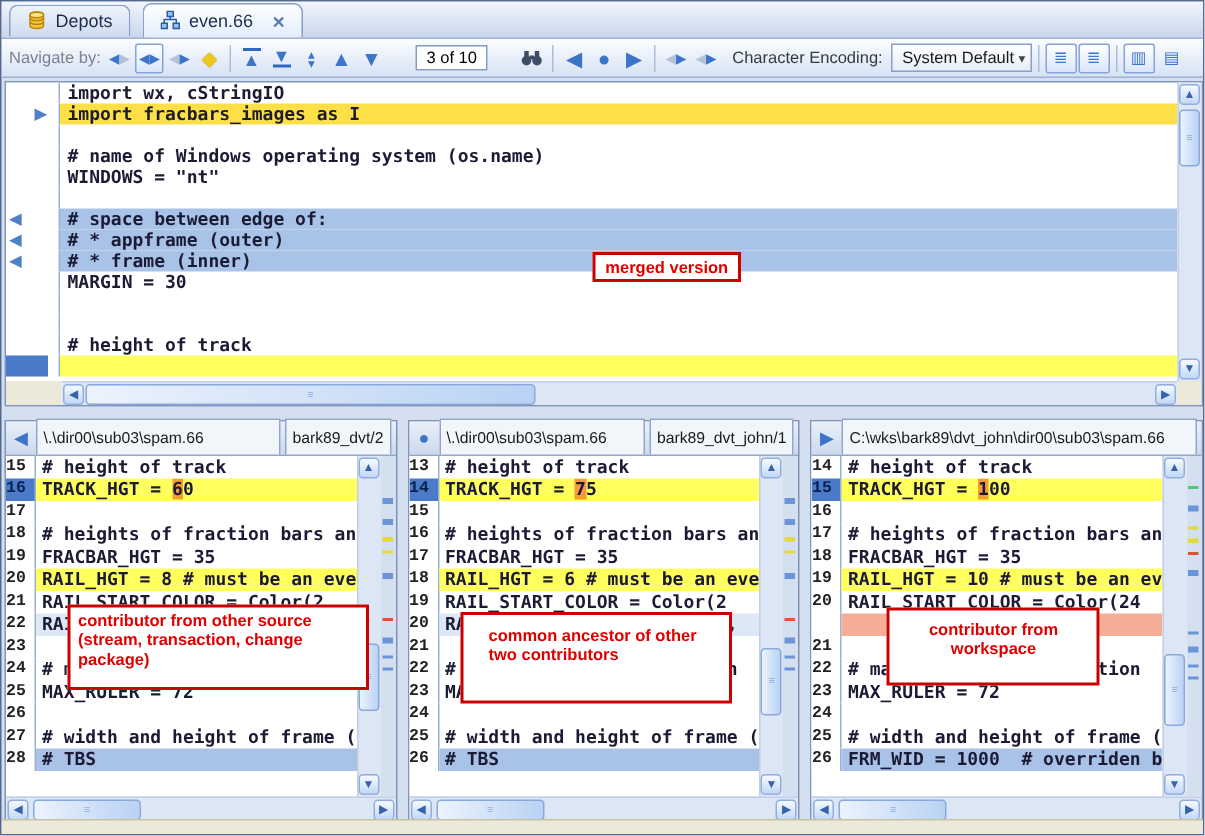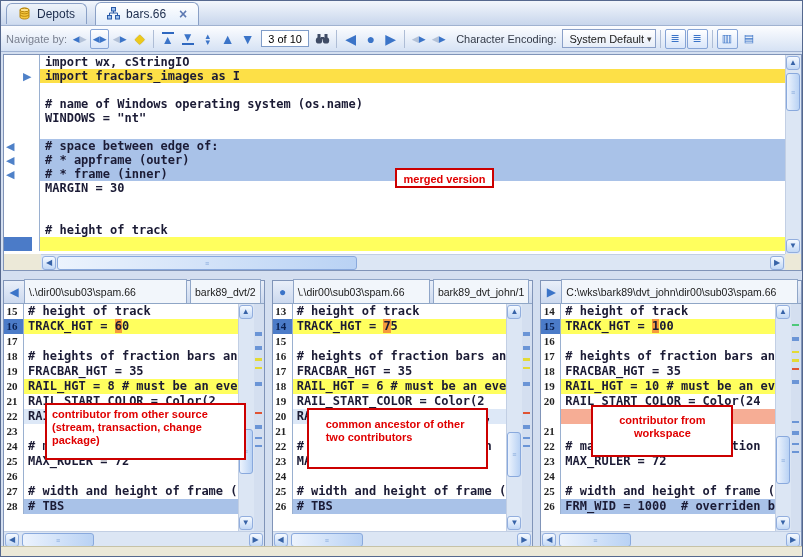--- a/index.html
+++ b/index.html
@@ -18,21 +18,21 @@
 .tbtn{height:20px;min-width:19px;padding:0 1px;display:flex;align-items:center;justify-content:center;color:#3b74c8;font-size:12px;border:1px solid transparent}
 .tbtn.sel{border:1px solid #86a4d6;border-radius:2px;background:linear-gradient(#ffffff,#d9e6fa)}
 .sep{width:1px;height:18px;background:#aebdd6;margin:0 3px}
 .tri-b{color:#3b74c8}.tri-g{color:#b4c2d8}
 .sm{font-size:9px}
 .diamond{color:#edc91c;text-shadow:0 0 1px #a08800;font-size:13px}
 .bartop{border-top:2px solid #2f68c0;padding-top:1px;line-height:10px}
 .barbot{border-bottom:2px solid #2f68c0;padding-bottom:1px;line-height:10px}
 .updown{display:flex;flex-direction:column;line-height:6px;font-size:9px;color:#3b74c8}
 .big{font-size:14px}
-.counter{width:48px;height:17px;border:1px solid #7f9cc8;background:#fff;font-size:11px;text-align:center;font-family:"Liberation Sans",sans-serif;margin:0 3px}
+.counter{width:48px;height:17px;border:1px solid #7f9cc8;background:#fff;font-size:11px;text-align:center;font-family:"Liberation Sans",sans-serif;margin:0 19px}
 .dropdown{height:19px;border:1px solid #8aa0c8;background:linear-gradient(#ffffff,#e6edf8);display:flex;align-items:center;padding:0 3px 0 6px;font-size:11px;color:#1a1a1a;gap:3px;margin-left:2px}
 .dropdown .caret{font-size:9px;color:#444}
 .boxicon{width:17px;height:15px;border:1px solid #6e94cc;color:#3b74c8;font-size:11px;display:flex;align-items:center;justify-content:center;background:#eef4fd;border-radius:2px}
 .boxicon.plain{border-color:transparent;background:transparent}
 
 .crow{display:flex}
 .ccode{flex:1;font-family:"DejaVu Sans Mono",monospace;font-weight:bold;font-size:12px;color:#1b1b35;white-space:pre;overflow:hidden;padding-left:5px}
 .row-green .ccode{background:#fde047}
 .row-blue .ccode{background:#a9c2e8}
 .row-yellow .ccode{background:#ffff5e}
@@ -64,21 +64,21 @@
 .bottom{position:absolute;left:2px;top:279px;width:799px;height:268px;display:flex;gap:7px}
 .pane{flex:1;border:1px solid #8094b8;background:#d4dff0;position:relative;display:flex;flex-direction:column;min-width:0}
 .phead{height:22px;display:flex;align-items:center;gap:3px;padding:0 3px;background:linear-gradient(#e9eff9,#ccd9ee)}
 .pfield{height:27px;border:1px solid #90a6c8;background:#f2f6fb;font-size:10.5px;color:#1a1a1a;display:flex;align-items:center;padding:0 4px;white-space:nowrap;overflow:hidden}
 .pfield.grow{flex:1}
 .picon{color:#3b74c8;font-size:12px;width:14px;text-align:center;flex:none}
 .pcontent{position:relative;flex:1;background:#fff;border-top:1px solid #8fa6c6;overflow:hidden}
 .prows{position:absolute;top:0;left:0;right:26px;bottom:0;overflow:hidden}
 .pane .crow{height:15px}
 .pane .ccode{line-height:15px;padding-left:4px}
-.lnum{width:20px;flex:none;border-right:1px solid #9ab0d0;font-family:Liberation Serif, serif;font-weight:bold;font-size:11px;line-height:15px;text-align:center;padding-right:3px;color:#222;background:#fff}
+.lnum{width:20px;flex:none;border-right:1px solid #9ab0d0;font-family:Liberation Mono, monospace;font-weight:bold;font-size:11px;line-height:15px;text-align:left;padding-right:3px;color:#222;background:#fff}
 .lnum.sel{background:#4b7bc8;color:#0a2050}
 .pane .vscroll{right:10px;bottom:0}
 .mstrip{position:absolute;top:0;right:0;width:10px;bottom:0;background:#d4dff0}
 .mk{position:absolute;left:1px;width:7px}
 
 .statusstrip{position:absolute;left:0;right:0;bottom:0;height:10px;background:#ece9d8;border-top:1px solid #c6c2a6}
 svg{display:block}
 </style>
 </head>
 <body>
@@ -98,21 +98,21 @@
     </div>
     <div class="tab active">
       <span>
         <svg width="13" height="13" viewBox="0 0 13 13">
             <rect x="4.5" y="0.5" width="4" height="3.5" fill="#9cc0ee" stroke="#2a5aa8"></rect>
             <rect x="0.5" y="8.5" width="4" height="3.5" fill="#9cc0ee" stroke="#2a5aa8"></rect>
             <rect x="8.5" y="8.5" width="4" height="3.5" fill="#9cc0ee" stroke="#2a5aa8"></rect>
             <path d="M6.5 4v2M2.5 8.5V6h8v2.5" fill="none" stroke="#2a5aa8"></path>
           </svg>
       </span>
-      <span>bars.66</span>
+      <span>even.66</span>
       <span class="close">×</span>
     </div>
   </div>
 
   <div class="toolbar">
     <span class="tlabel">Navigate by:</span>
     <span class="tbtn">
         <span class="tri-b sm">◀</span>
         <span class="tri-g sm">▶</span>
       </span>

